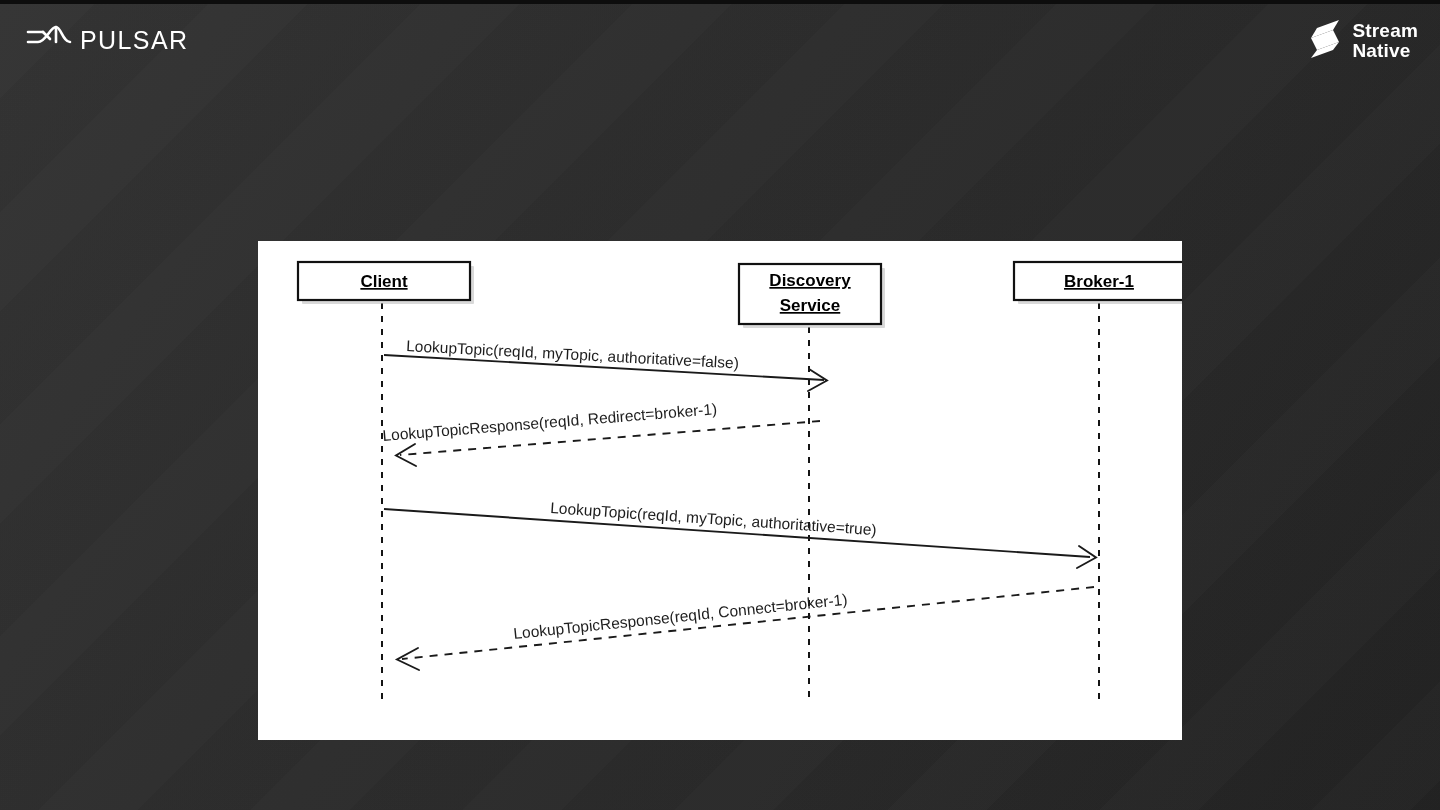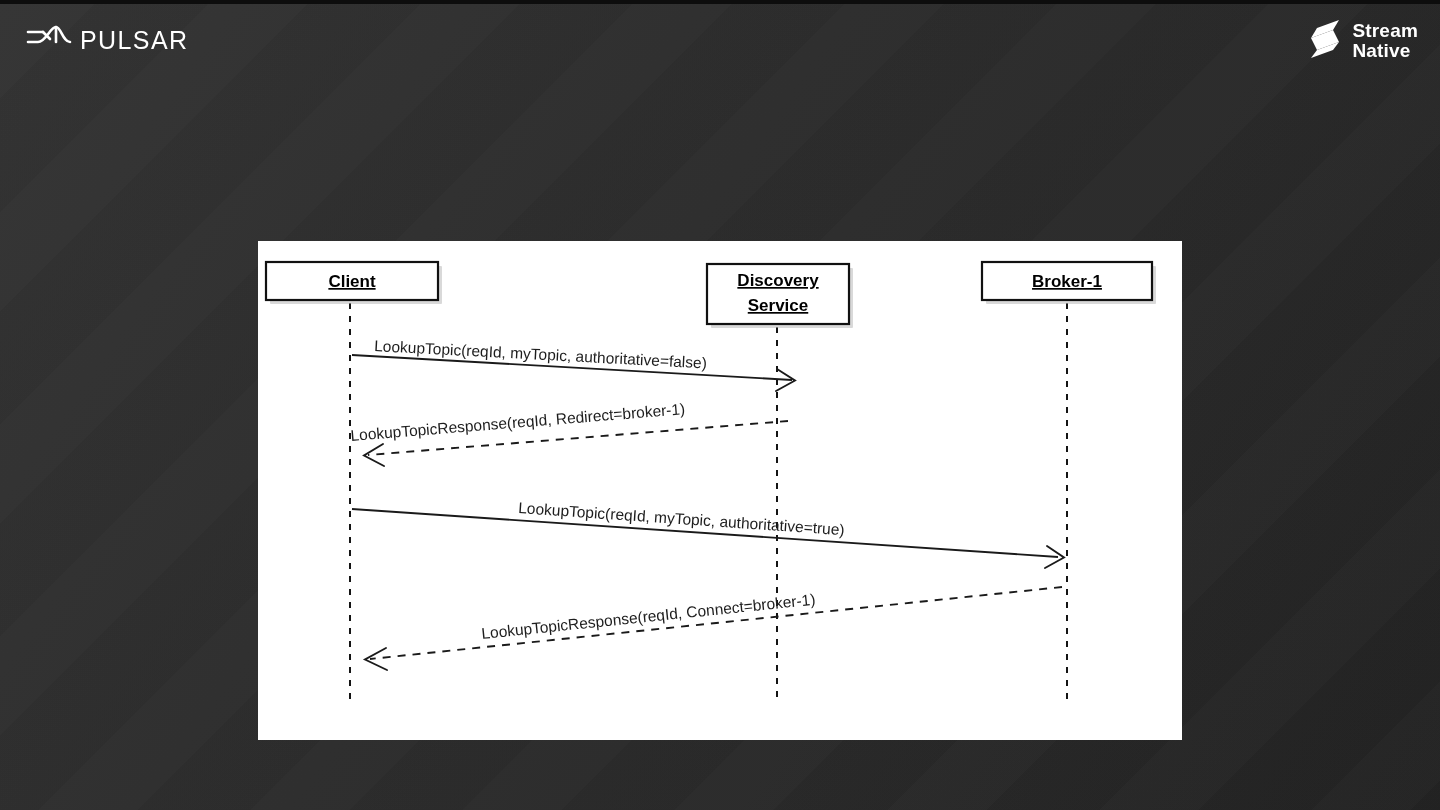--- a/index.html
+++ b/index.html
@@ -69,20 +69,21 @@
     white-space: nowrap;
   }
 
   
   #diagram-panel {
     position: absolute;
     left: 258px; top: 241px;
     width: 924px; height: 499px;
     background: #ffffff;
     overflow: hidden;
+    padding-left: 32px;
   }
   #seq-svg { display: block; width: 924px; height: 499px; }
 
   .lbl {
     font-family: "Liberation Sans", sans-serif;
     font-size: 15.5px;
     fill: #1d1d1d;
   }
   .actor-label {
     font-family: "Liberation Sans", sans-serif;

